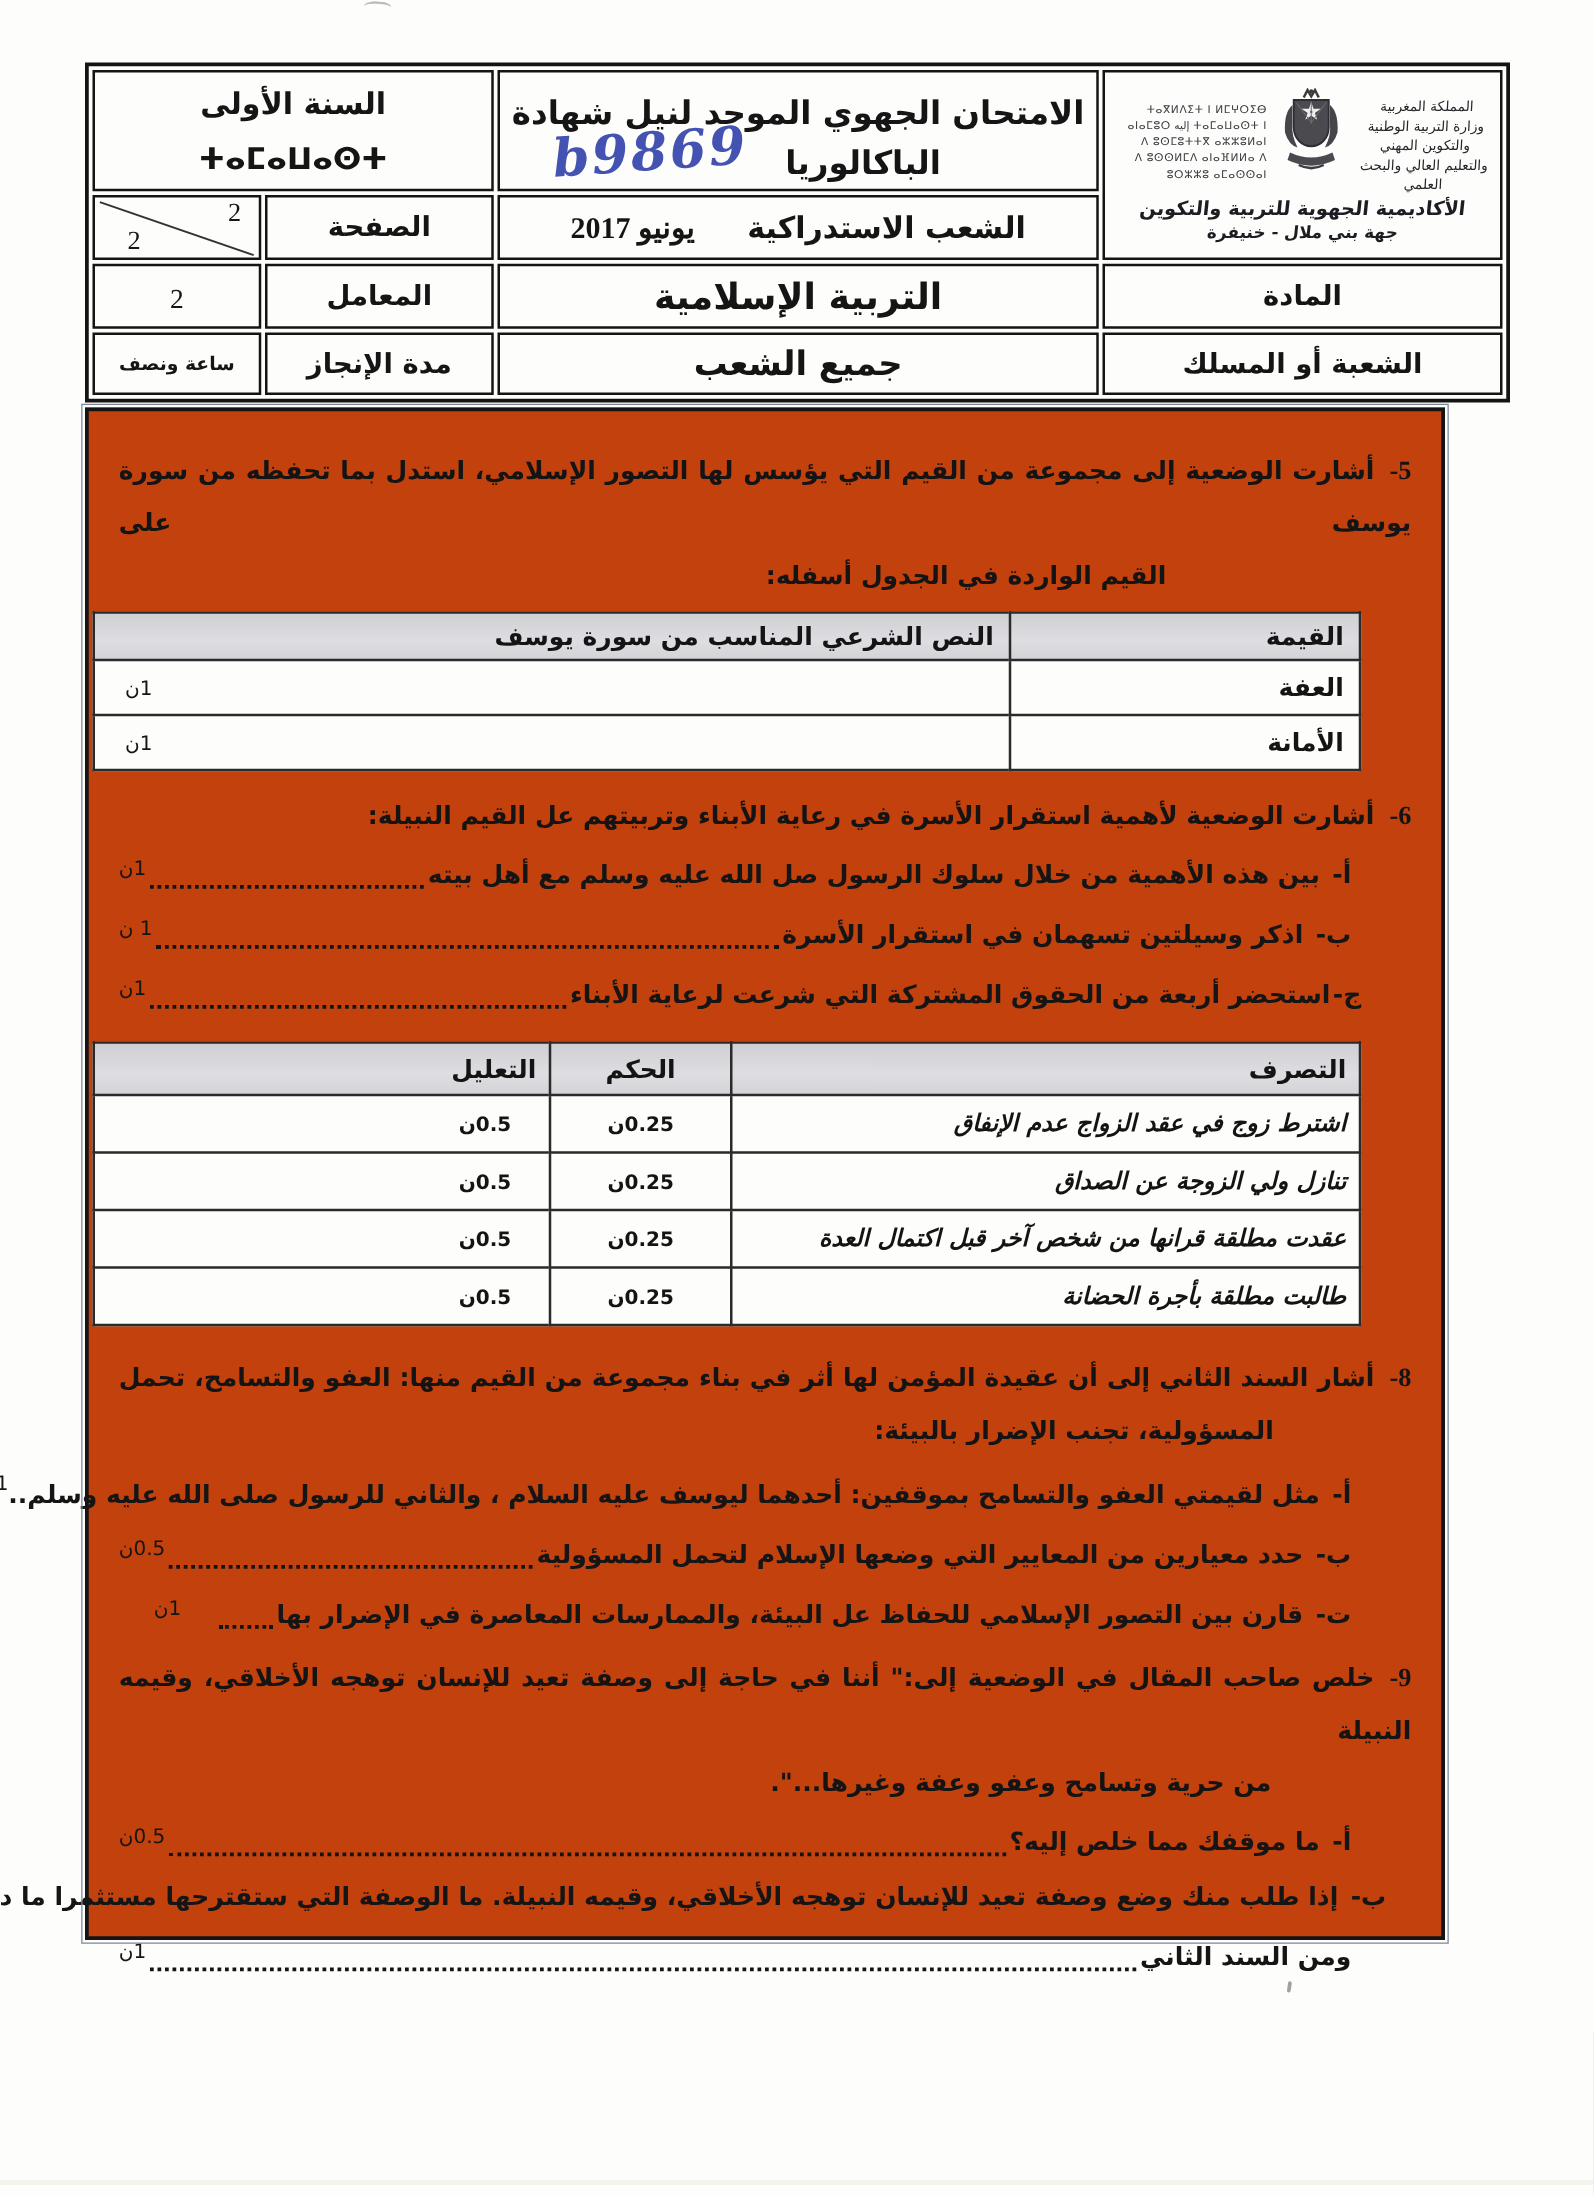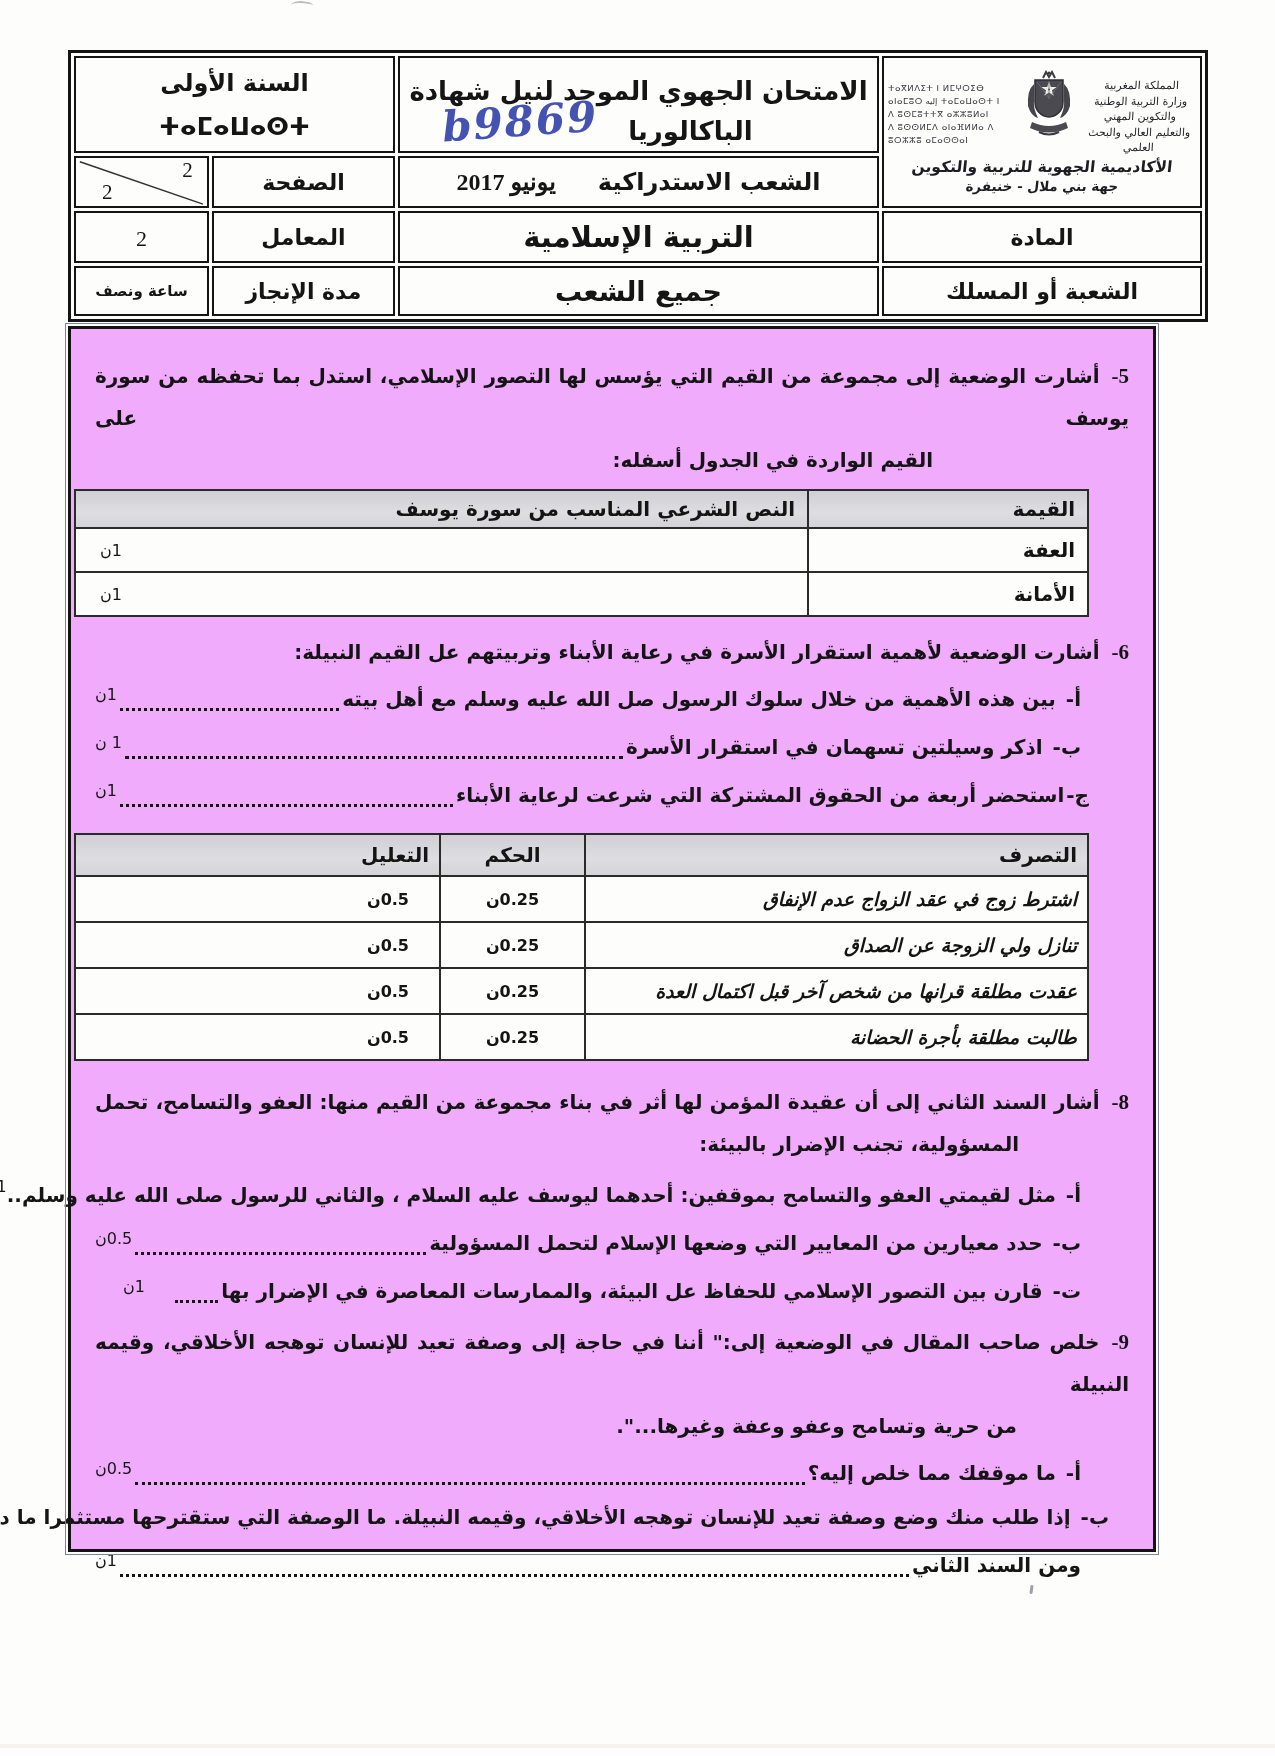--- a/index.html
+++ b/index.html
@@ -48,31 +48,31 @@
 
   .cell-subject { font-size:29px; font-weight:700; }
   .cell-branches { font-size:27px; font-weight:700; }
   .cell-subjlabel, .cell-branchlabel { font-size:22px; font-weight:700; }
 
   
   .cell-ministry { padding:4px 4px 2px; }
   .ministry-top { display:flex; direction:rtl; align-items:flex-start; justify-content:center; gap:6px; }
   .ministry-ar { width:118px; font-size:11px; line-height:15.5px; font-weight:400; color:#26262b;
     text-align:center; padding-top:8px; transform:skewX(-3deg); }
-  .ministry-tf { width:132px; font-size:8.5px; line-height:13px; color:#3a3a40; text-align:left; padding-top:12px;
+  .ministry-tf { width:132px; font-size:8.5px; line-height:13px; color:#3a3a40; text-align:right; padding-top:12px;
     font-family:"DejaVu Sans", sans-serif; letter-spacing:.5px; }
   .emblem { width:58px; flex:0 0 58px; display:flex; justify-content:center; }
   .academy-1 { font-size:15.5px; font-weight:700; color:#1c1c22; margin-top:3px; transform:skewX(-6deg); }
   .academy-2 { font-size:13.5px; font-weight:700; color:#1c1c22; margin-top:2px; margin-bottom:2px; transform:skewX(-6deg); }
 
   
   .main-box {
     position:absolute; top:326px; left:68px; width:1088px; height:1226px;
     border:3px solid #141414; outline:1px solid #7d8696; outline-offset:2px;
-    background:#f0abfc; direction:rtl; padding:26px 24px 0 24px;
+    background:#c2410c; direction:rtl; padding:26px 24px 0 24px;
   }
 
   .line { font-size:20px; font-weight:700; line-height:42px; color:#141414; }
   .full { text-align:justify; text-align-last:justify; }
   .qnum { display:inline-block; font-family:"Liberation Serif", serif; font-weight:700; font-size:21px; margin-left:12px; }
   .c-q5 { padding-right:196px; } 
   .c-q7 { padding-right:284px; }
   .c-q8 { padding-right:110px; }
   .c-q9 { padding-right:112px; }
   .c-q9b { padding-right:234px; }

